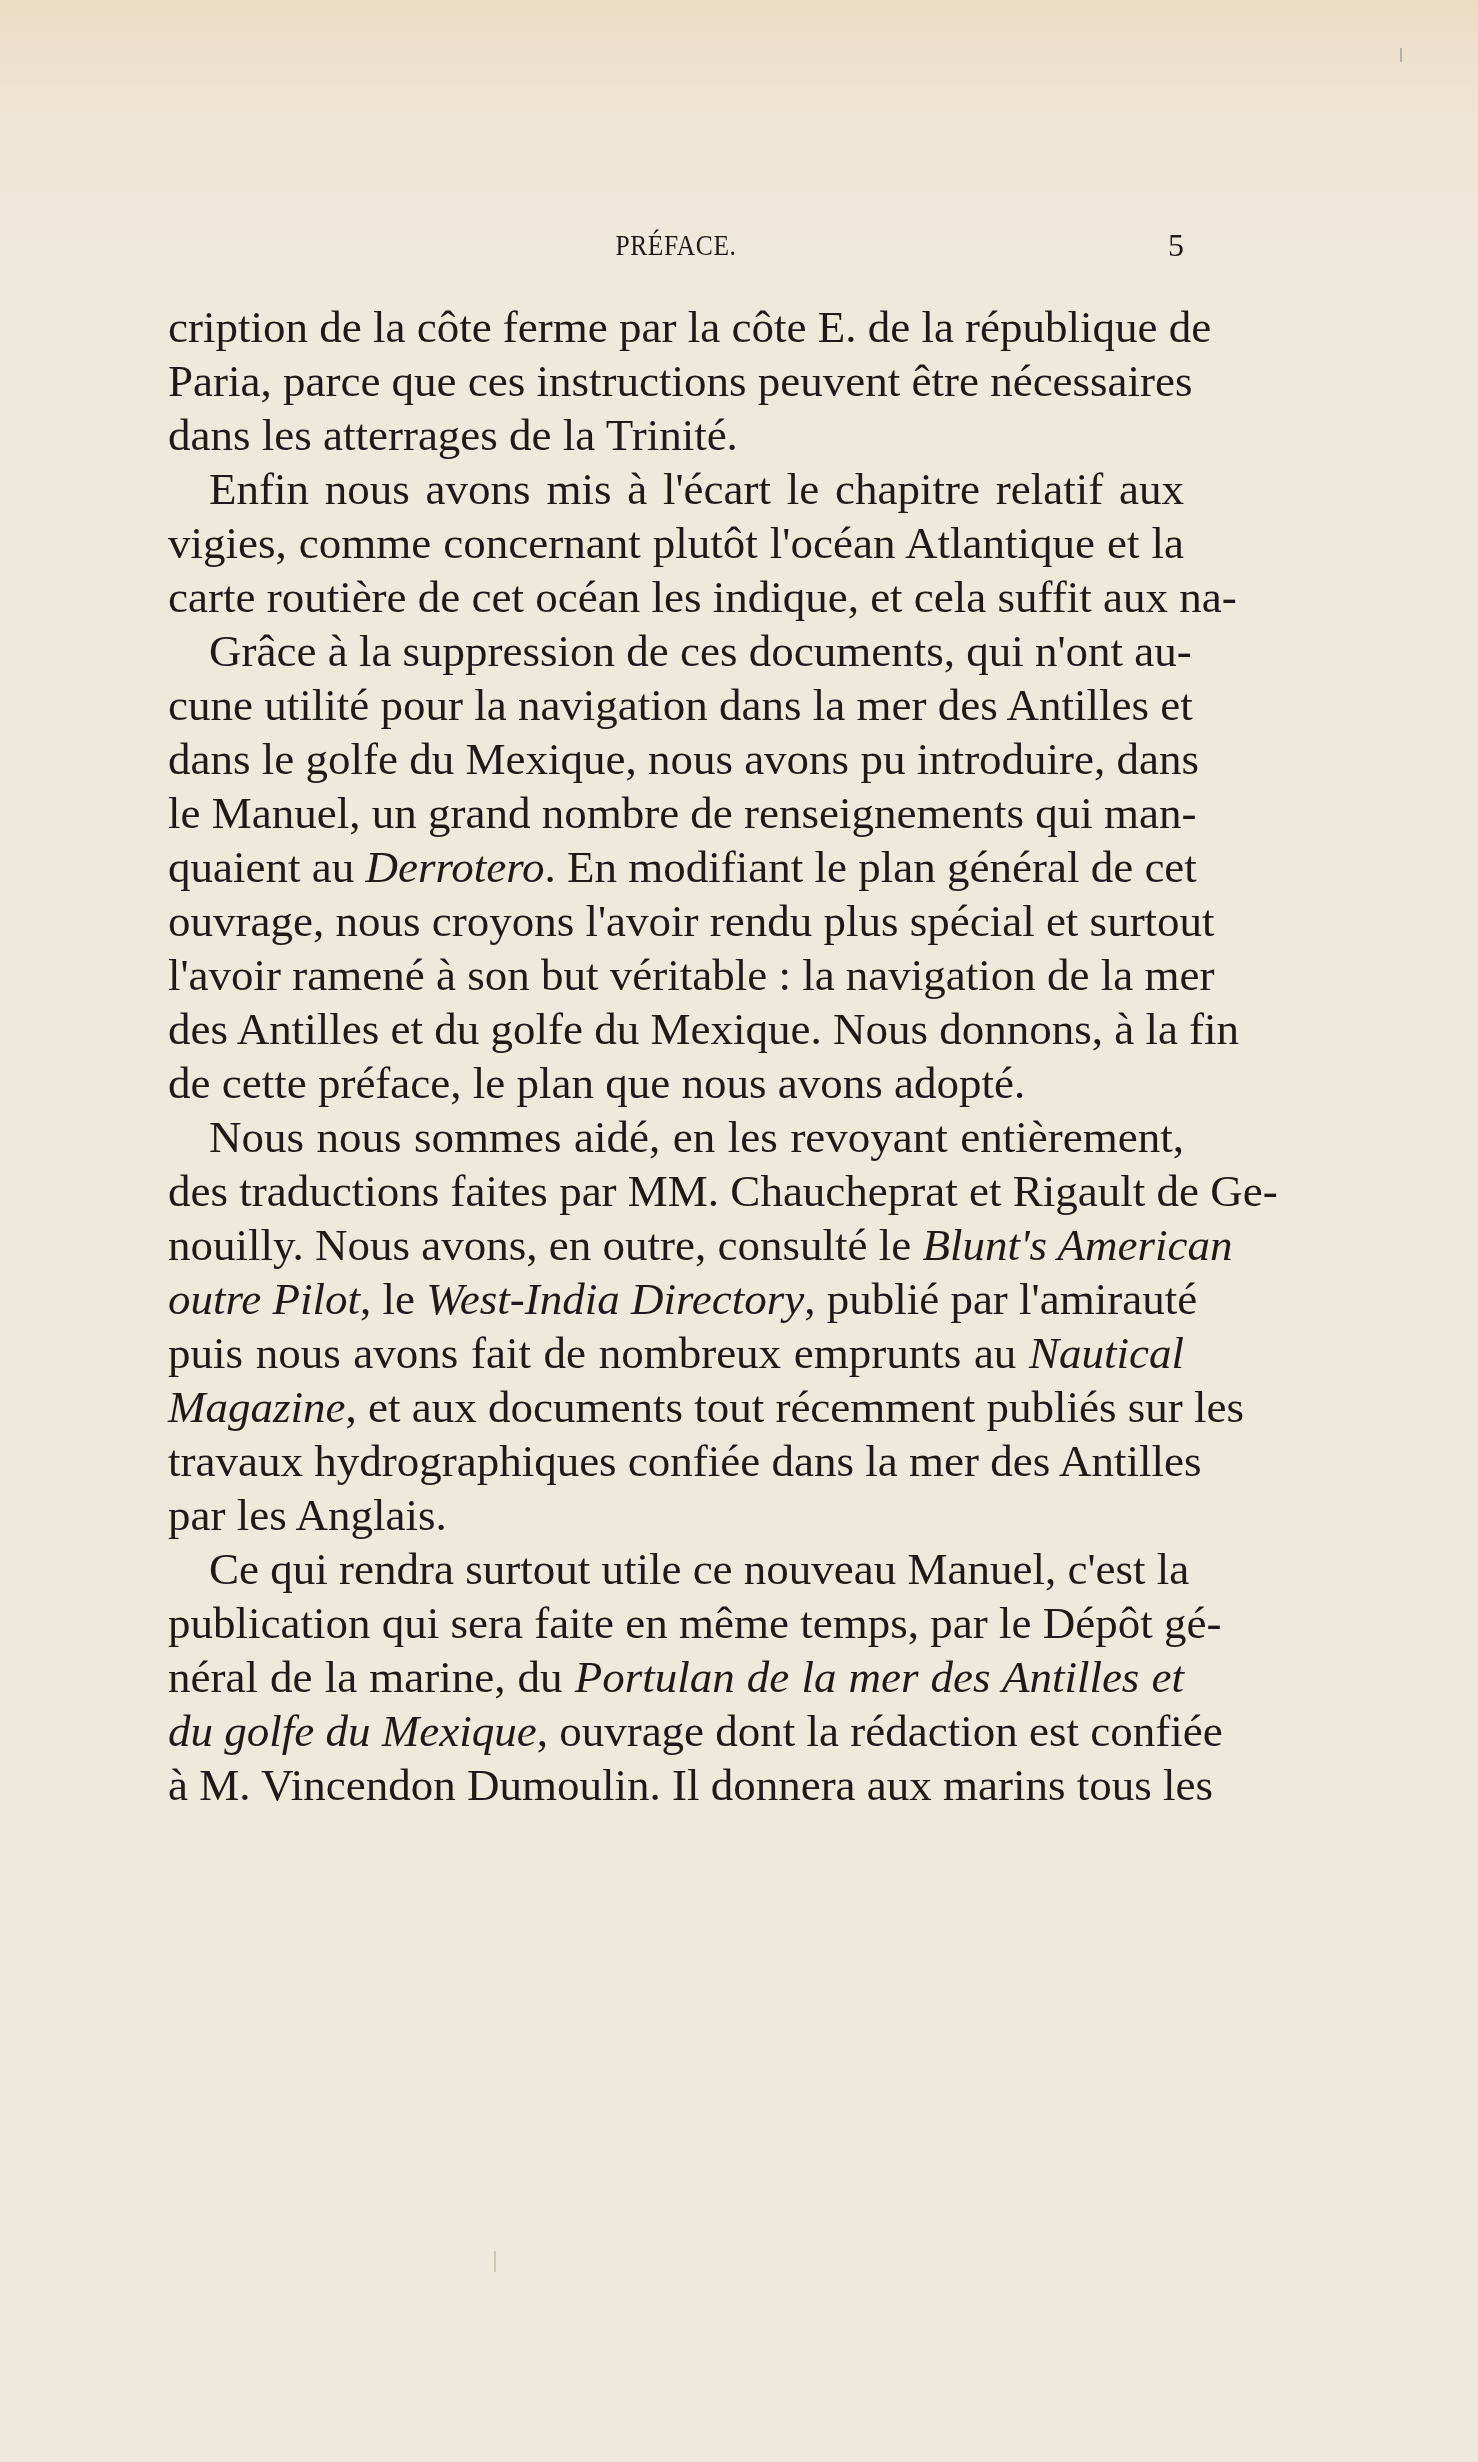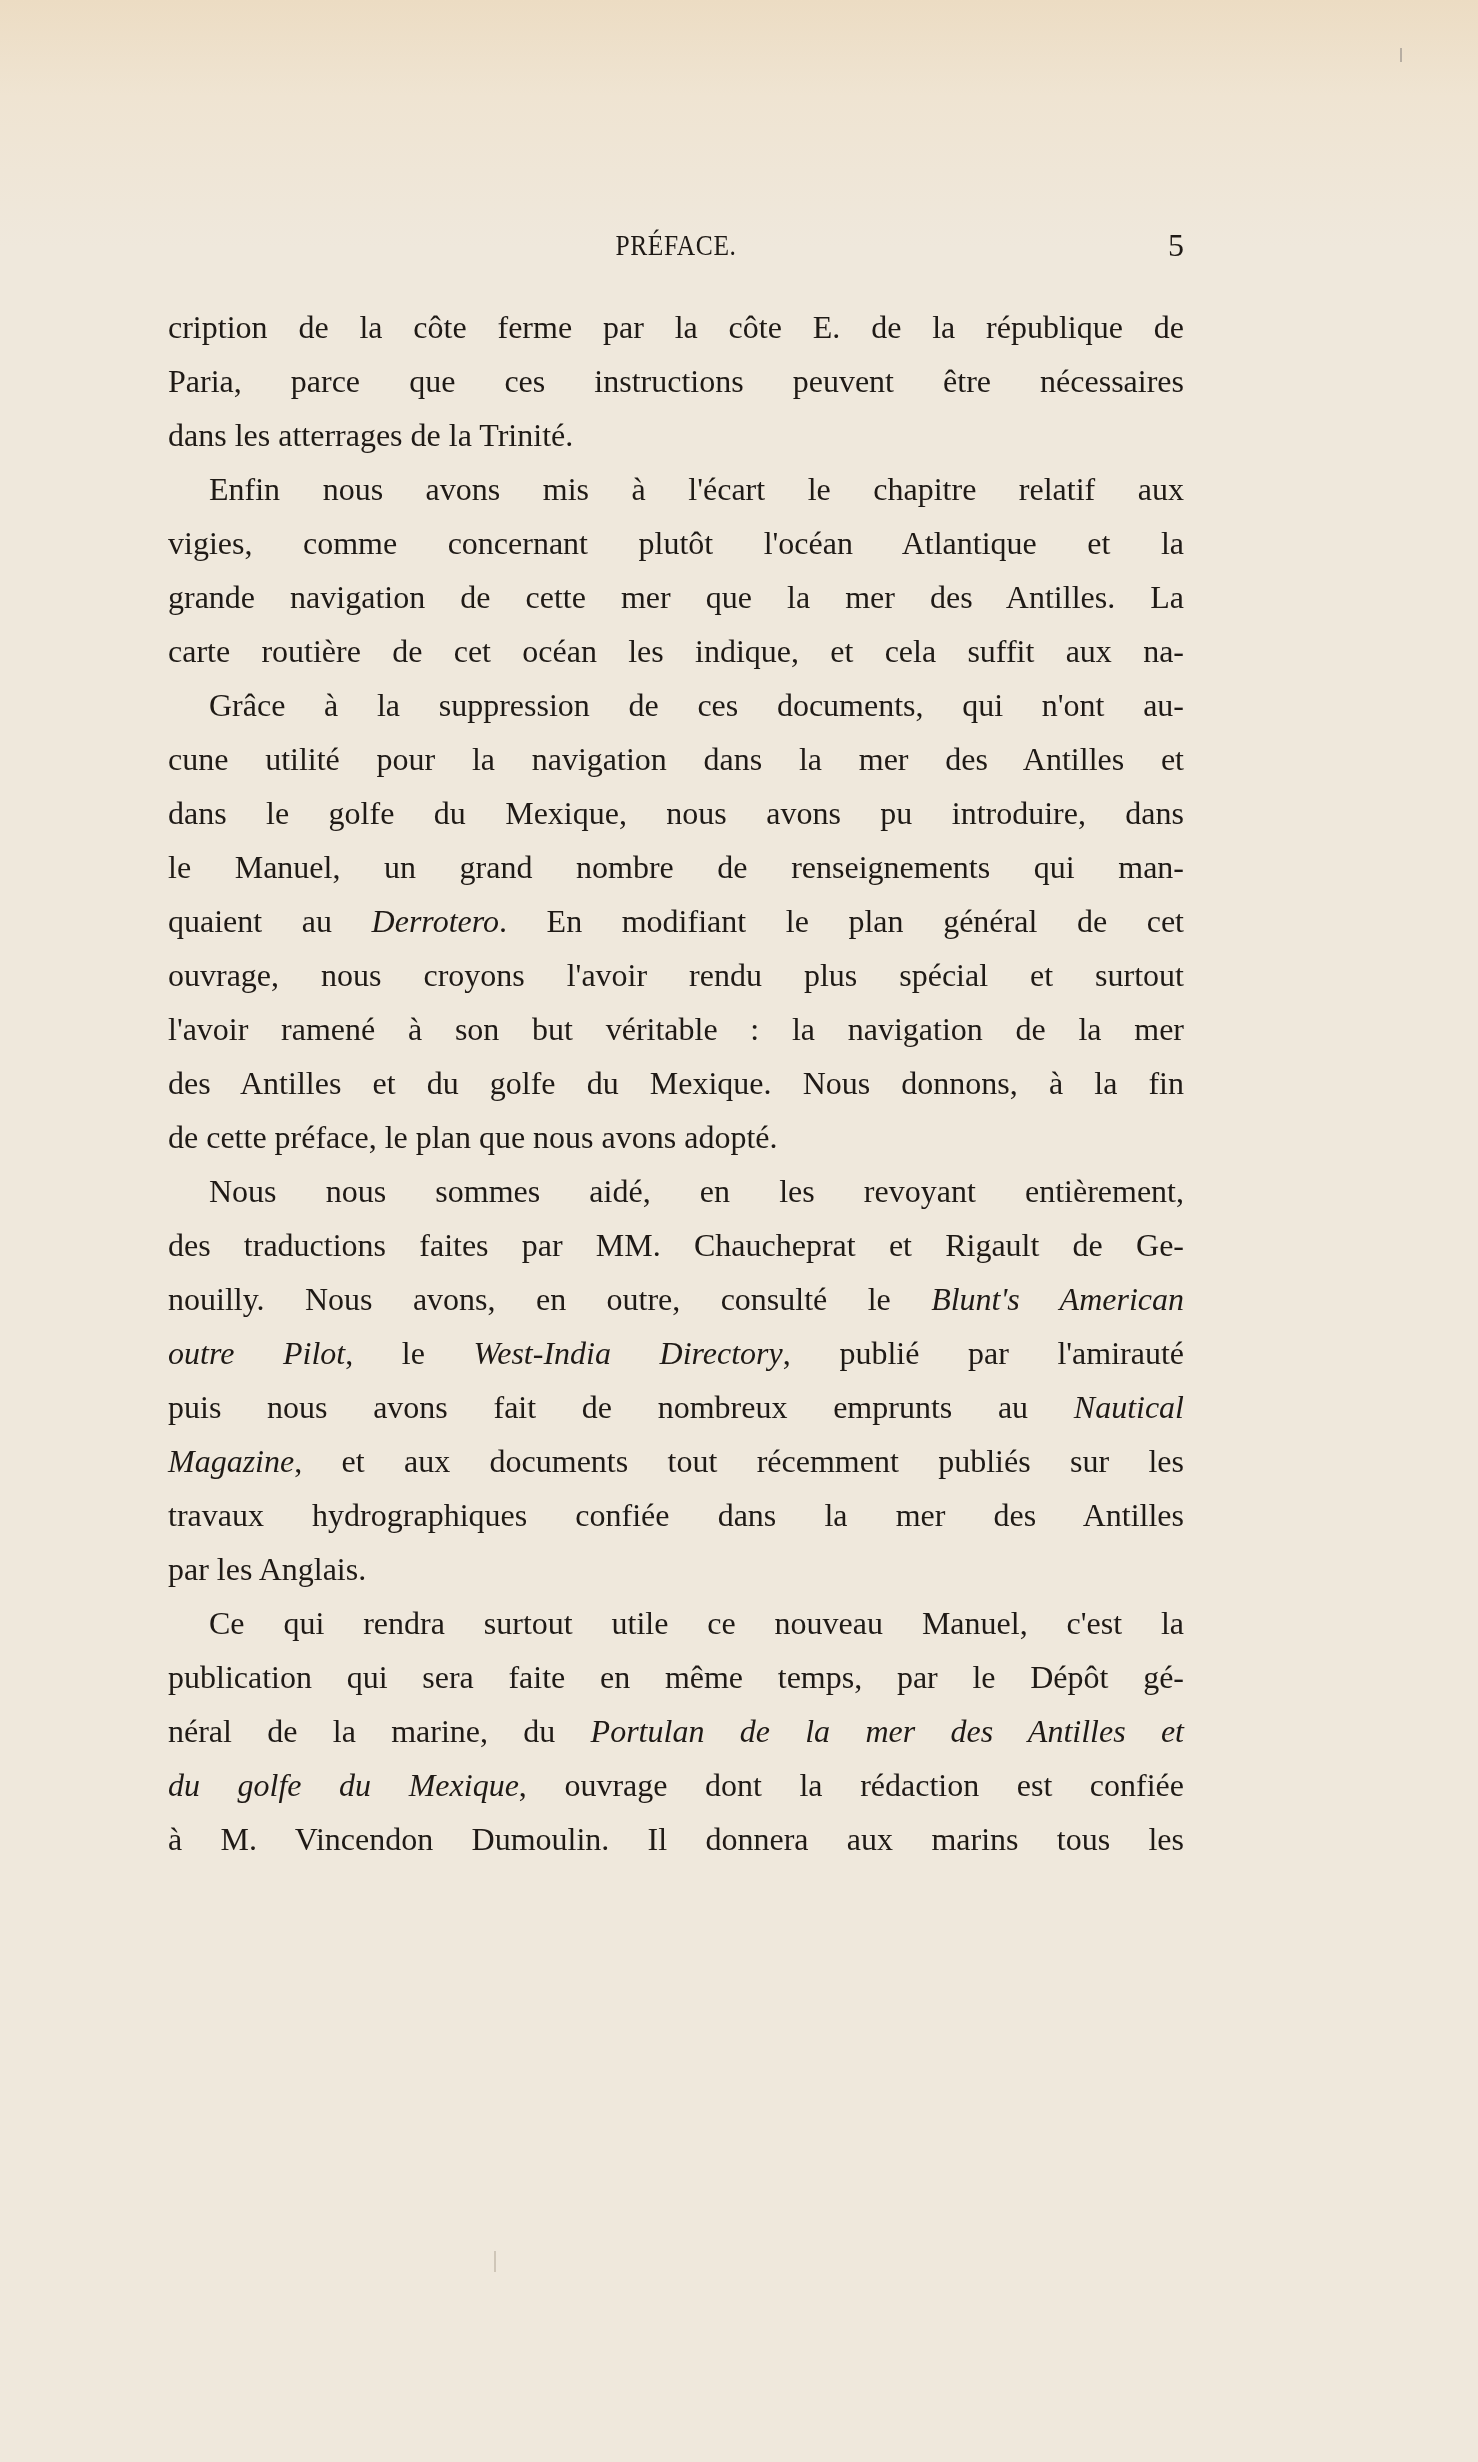--- a/index.html
+++ b/index.html
@@ -51,21 +51,21 @@
       position: absolute;
       top: 300px;
       left: 168px;
       width: 1016px;
     }
     .line {
       display: block;
       height: 54px;
       line-height: 54px;
       font-family: "Liberation Serif", serif;
-      font-size: 32px;
+      font-size: 45px;
       white-space: nowrap;
       text-align: justify;
       text-align-last: justify;
       transform-origin: left center;
     }
     .line.last {
       text-align-last: left;
     }
     .line.indent {
       padding-left: 41px;
@@ -95,21 +95,20 @@
 
     <div>
       <span class="line">cription de la côte ferme par la côte E. de la république de</span>
       <span class="line">Paria, parce que ces instructions peuvent être nécessaires</span>
       <span class="line last">dans les atterrages de la Trinité.</span>
     </div>
 
     <div>
       <span class="line indent">Enfin nous avons mis à l'écart le chapitre relatif aux</span>
       <span class="line">vigies, comme concernant plutôt l'océan Atlantique et la</span>
-      <span class="line">grande navigation de cette mer que la mer des Antilles. La</span>
       <span class="line">carte routière de cet océan les indique, et cela suffit aux na-</span>
     </div>
 
     <div>
       <span class="line indent">Grâce à la suppression de ces documents, qui n'ont au-</span>
       <span class="line">cune utilité pour la navigation dans la mer des Antilles et</span>
       <span class="line">dans le golfe du Mexique, nous avons pu introduire, dans</span>
       <span class="line">le Manuel, un grand nombre de renseignements qui man-</span>
       <span class="line"><span>quaient au </span><i>Derrotero</i><span>. En modifiant le plan général de cet</span></span>
       <span class="line">ouvrage, nous croyons l'avoir rendu plus spécial et surtout</span>

